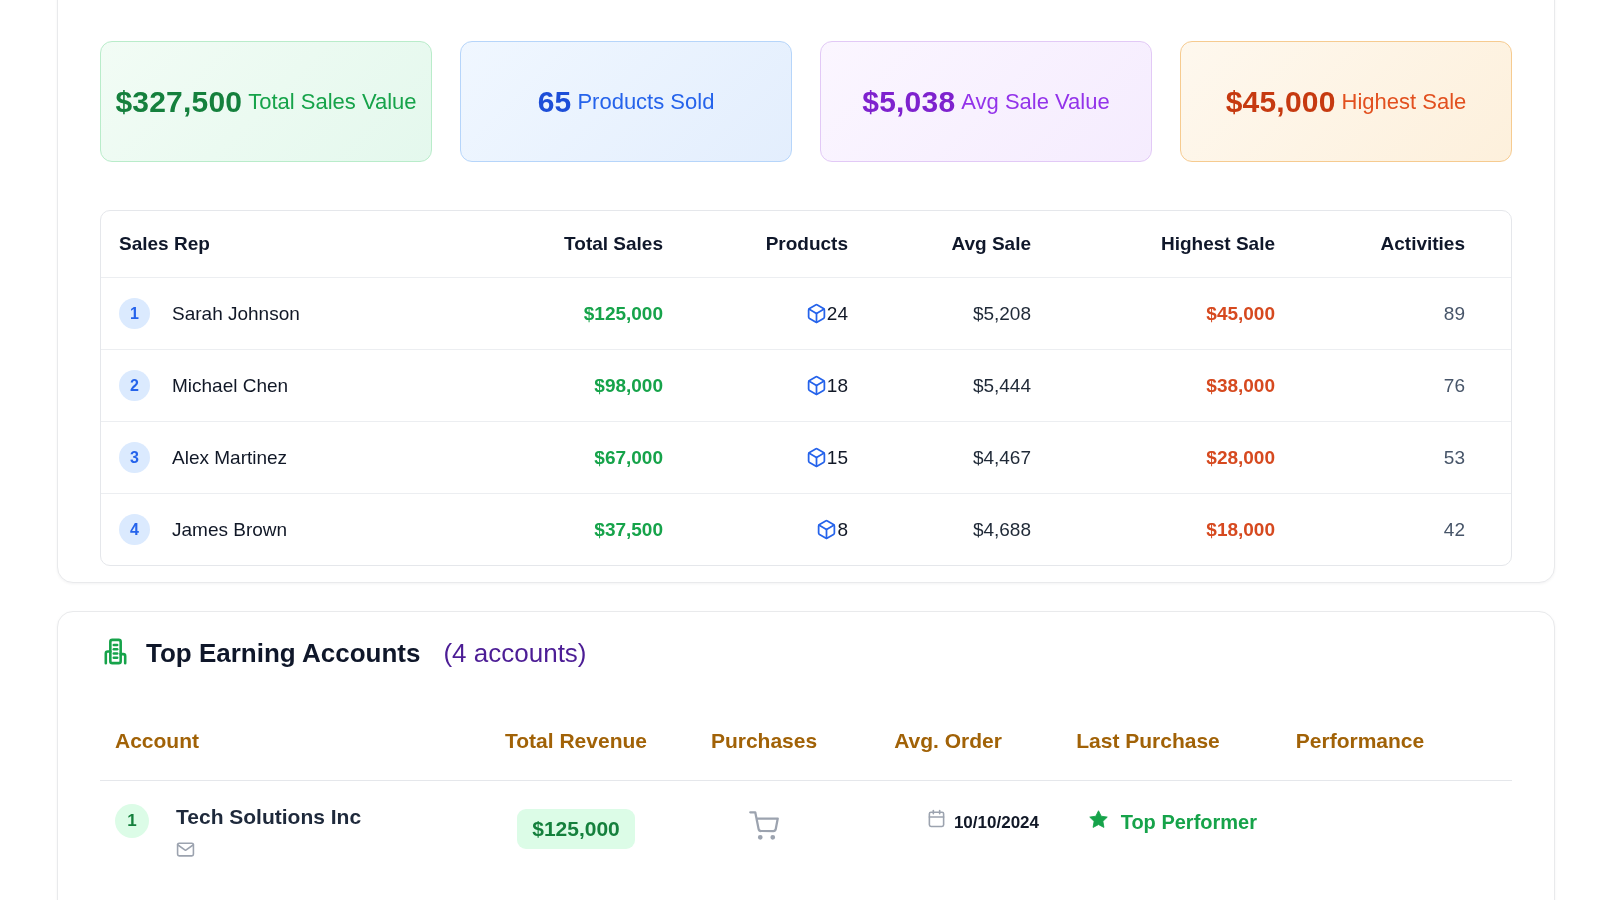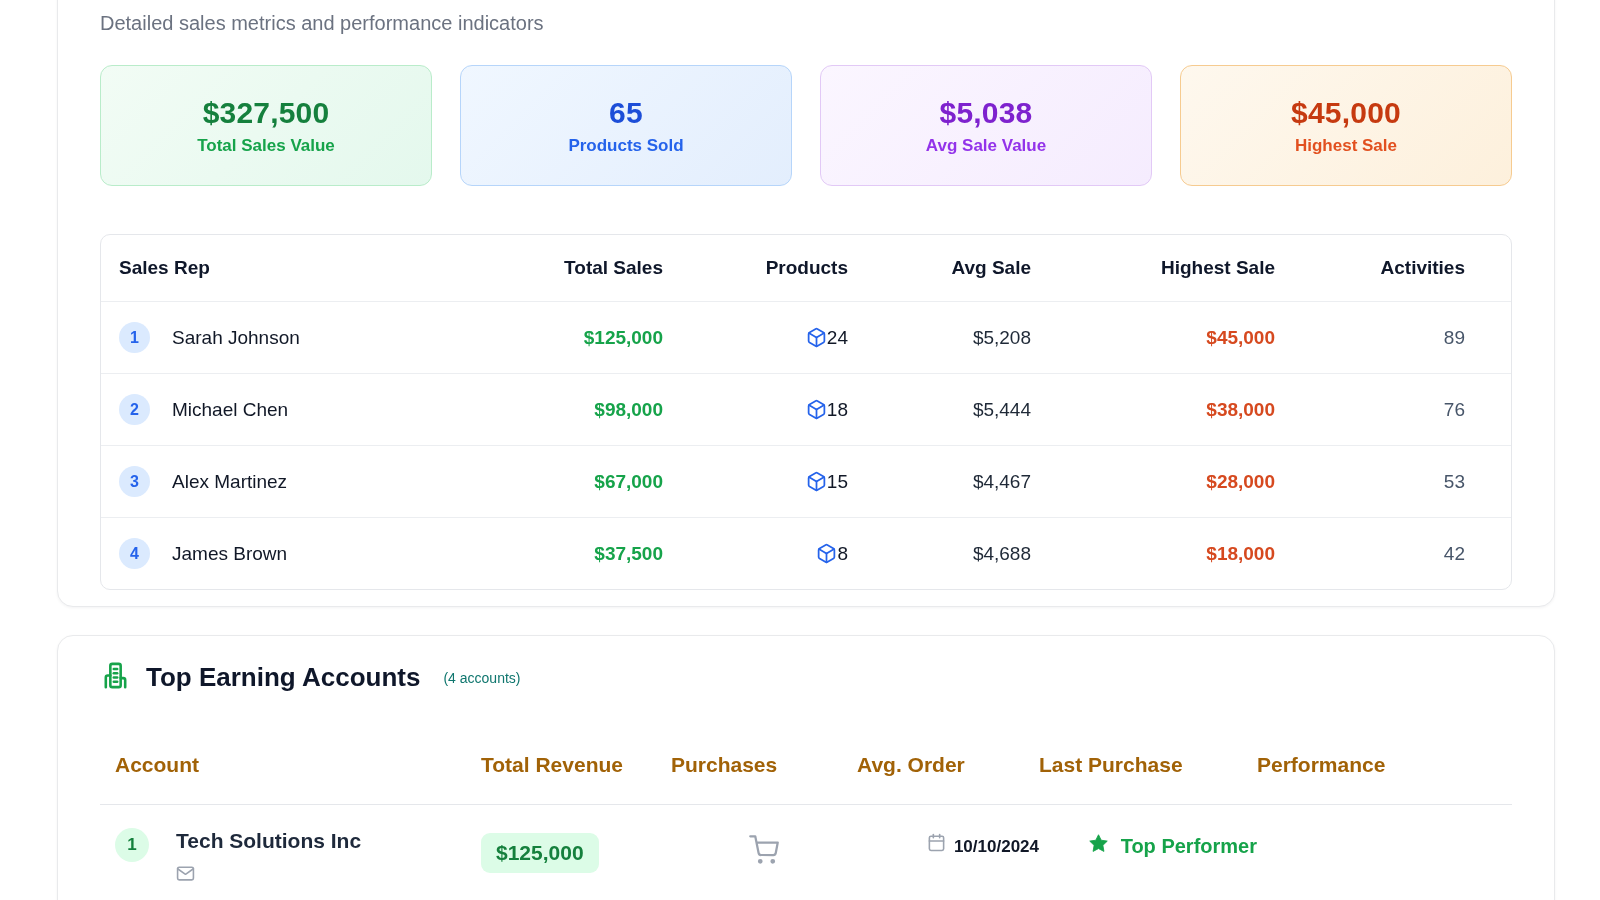--- a/index.html
+++ b/index.html
@@ -9,23 +9,23 @@
   .card-outer { background:#fff; border:1px solid #e9eaec; border-radius:16px;
     box-shadow:0 1px 3px rgba(16,24,40,.05); margin-left:57px; margin-right:45px; }
   #metrics-card { margin-top:-26px; padding:36px 42px 16px; }
   #accounts-card { margin-top:28px; padding:24px 42px 60px; height:320px; }
 
   .subtitle { font-size:20px; color:#6b7280; line-height:24px; }
 
   
   .stats-row { display:flex; gap:28px; margin-top:30px; }
   .stat-card { flex:1; height:121px; border-radius:12px; border:1px solid;
-    display:flex; flex-direction:column; align-items:center; justify-content:center; gap:6px; }
+    display:flex; flex-direction:row; align-items:center; justify-content:center; gap:6px; }
   .stat-value { font-size:30px; font-weight:700; letter-spacing:.2px; }
-  .stat-label { font-size:17px; font-weight:700; }
+  .stat-label { font-size:22px; font-weight:400; }
   .stat-green  { background:linear-gradient(135deg,#f2fcf5,#e4f8ed); border-color:#b9ecca; }
   .stat-green  .stat-value { color:#15803d; } .stat-green .stat-label { color:#16a34a; }
   .stat-blue   { background:linear-gradient(135deg,#f0f7ff,#e3eefd); border-color:#b6d5fa; }
   .stat-blue   .stat-value { color:#1d4ed8; } .stat-blue .stat-label { color:#2563eb;text-align:right; }
   .stat-purple { background:linear-gradient(135deg,#fbf6ff,#f5ecfe); border-color:#e2c9f6; }
   .stat-purple .stat-value { color:#7e22ce; } .stat-purple .stat-label { color:#9333ea; }
   .stat-orange { background:linear-gradient(135deg,#fef8ee,#fdf0dc); border-color:#f6cb90; }
   .stat-orange .stat-value { color:#c63a10; } .stat-orange .stat-label { color:#e2501f; }
 
   
@@ -42,48 +42,47 @@
   .money-green { color:#16a34a; font-weight:700; }
   .money-orange { color:#d6491f; font-weight:700; }
   .avg-val { color:#1f2937; }
   .act-val { color:#475569; }
   .prod-cell { display:flex; justify-content:flex-end; align-items:center; color:#111827; }
   .prod-cell svg { display:block; }
 
   
   .section-header { display:flex; align-items:center; gap:15px; }
   .section-title { font-size:26px; font-weight:700; color:#0f172a; }
-  .section-count { font-size:14px; color:#0f766e; margin-left:8px; }
+  .section-count { font-size:26px; color:#4c1d95; margin-left:8px; }
   .t2-row { display:grid; grid-template-columns:1fr 190px 186px 182px 218px 206px;
     padding:0 49px 0 15px; }
   .t2-head { height:80px; margin-top:30px; align-items:center; align-content:center;
     font-size:21px; font-weight:700; color:#a16207; border-bottom:1px solid #e5e7eb;
     display:grid; grid-template-columns:1fr 190px 186px 182px 218px 206px; padding:0 49px 0 15px; }
   .t2-data { align-items:start; }
   .acct-cell { display:flex; gap:27px; padding-top:23px; }
   .rank-badge-green { width:34px; height:34px; border-radius:50%; background:#dcfce7; color:#15803d;
     font-size:17px; font-weight:700; display:flex; align-items:center; justify-content:center; flex:0 0 auto; }
   .acct-name { font-size:21px; font-weight:700; color:#1e293b; line-height:26px; }
   .acct-mail { margin-top:10px; }
   .pill-revenue { display:inline-block; background:#dcfce7; color:#15803d; font-size:21px; font-weight:700;
     padding:8px 15px; border-radius:9px; margin-top:28px; }
-  .cell-right { text-align:left; }
+  .cell-right { text-align:center; }
   .purch-cell { display:flex; justify-content:center; padding-top:30px; }
   .avgorder-cell { padding-top:28px; font-size:20px; color:#475569; }
   .date-cell { padding-top:28px; display:flex; justify-content:flex-end; align-items:flex-end; gap:8px;
     font-size:17px; font-weight:600; color:#111827; }
   .perf-cell { padding-top:28px; display:flex; justify-content:flex-end; align-items:center; gap:12px;
     font-size:20px; font-weight:700; color:#16a34a; }
 </style>
 </head>
 <body>
 
 <div class="card-outer" id="metrics-card">
 
-  <div class="subtitle">Detailed sales metrics and performance indicators</div>
 
   <div class="stats-row">
     <div class="stat-card stat-green">
       <div class="stat-value">$327,500</div>
       <div class="stat-label">Total Sales Value</div>
     </div>
     <div class="stat-card stat-blue">
       <div class="stat-value">65</div>
       <div class="stat-label">Products Sold</div>
     </div>

